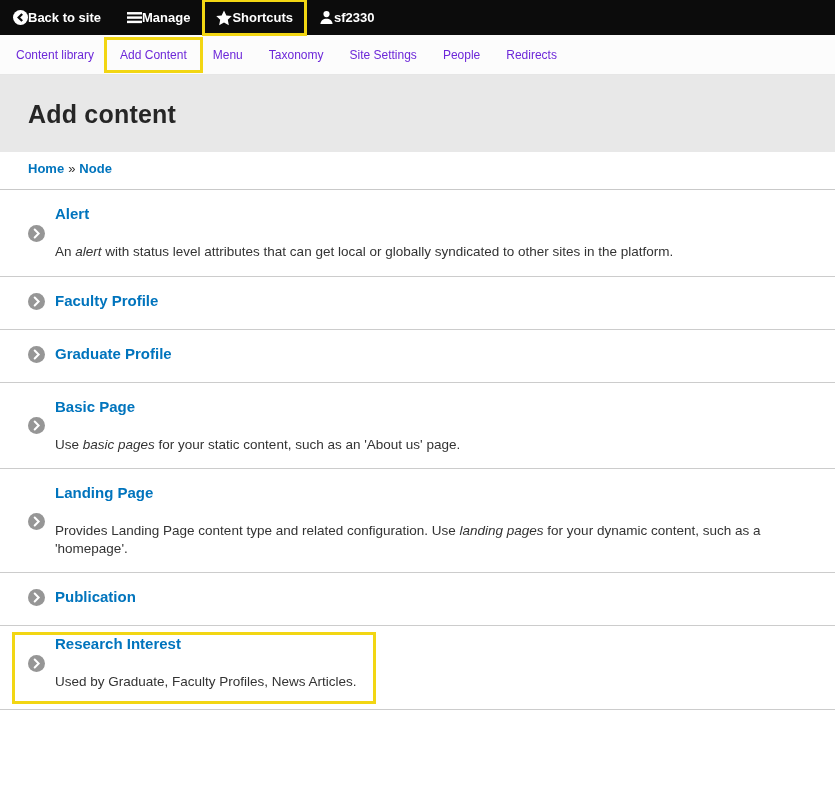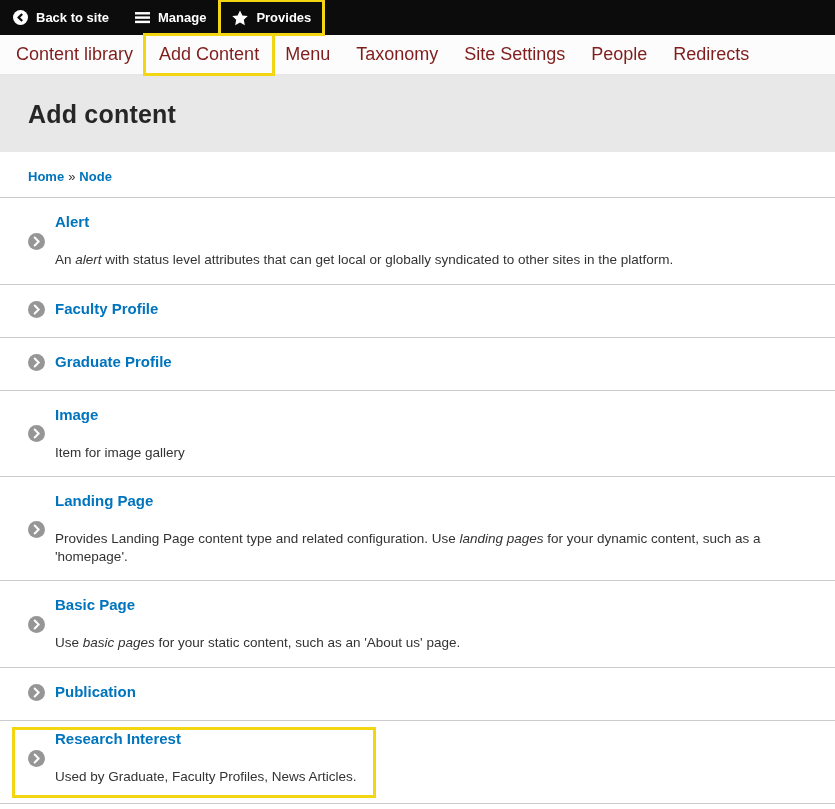--- a/index.html
+++ b/index.html
@@ -9,43 +9,43 @@
     font-family:"Liberation Sans", sans-serif;
     -webkit-font-smoothing:antialiased;
   }
   :root { --link:#0074bd; --annot:#f2d613; }
 
   
   .admin-bar {
     height:35px; background:#0c0c0c; display:flex; align-items:stretch;
   }
   .admin-item {
-    display:flex; align-items:center; gap:8px; padding:0 13px;
+    display:flex; align-items:center; gap:0; padding:0 13px;
     color:#fff; font-size:13px; font-weight:bold; cursor:pointer; white-space:nowrap;
   }
   .admin-item .ic { display:inline-flex; align-items:center; }
   .admin-item.annotated { outline:3px solid var(--annot); outline-offset:-2px; }
 
   
   .tab-bar {
     height:40px; background:#fcfcfc; display:flex; align-items:center;
     padding:0 3px; border-bottom:1px solid #e6e6e6;
   }
   .tab {
-    padding:8px 13px; font-size:18px; color:#7f1d1d; cursor:pointer; white-space:nowrap;
+    padding:8px 13px; font-size:12px; color:#6d28d9; cursor:pointer; white-space:nowrap;
   }
   .tab.annotated { outline:3px solid var(--annot); }
 
   
   .page-header { background:#e8e8e8; padding:25px 28px 23px; }
   .page-title { font-size:25px; font-weight:bold; color:#262626; letter-spacing:.2px; }
 
   
   .breadcrumb {
-    padding:17px 28px 13px; font-size:13px; color:#333;
+    padding:9px 28px 13px; font-size:13px; color:#333;
     border-bottom:1px solid #c9c9c9;
   }
   .breadcrumb a { color:var(--link); text-decoration:none; font-weight:bold; cursor:pointer; }
   .breadcrumb .sep { margin:0 4px; color:#333; }
 
   
   .ct-list { list-style:none; }
   .ct-row { border-bottom:1px solid #cccccc; padding:15px 28px; }
   .ct-inner { display:inline-flex; align-items:center; gap:10px; }
   .ct-inner.annotated {
@@ -83,21 +83,30 @@
         </svg>
     </span>
     <span>Manage</span>
   </div>
   <div class="admin-item annotated">
     <span class="ic">
       <svg width="16" height="16" viewBox="0 0 16 16">
           <path d="M8 .5l2.35 4.9 5.4.7-3.95 3.7 1.05 5.35L8 12.55 3.15 15.15 4.2 9.8.25 6.1l5.4-.7z" fill="#fff"></path>
         </svg>
     </span>
-    <span>Provides</span>
+    <span>Shortcuts</span>
+  </div>
+  <div class="admin-item">
+    <span class="ic">
+      <svg width="15" height="15" viewBox="0 0 16 16">
+          <circle cx="8" cy="4.3" r="3.3" fill="#fff"></circle>
+          <path d="M1.5 15c.4-3.6 3-5.6 6.5-5.6s6.1 2 6.5 5.6z" fill="#fff"></path>
+        </svg>
+    </span>
+    <span>sf2330</span>
   </div>
 </div>
 
 <div class="tab-bar">
     <div class="tab">Content library</div>
     <div class="tab annotated">Add Content</div>
     <div class="tab">Menu</div>
     <div class="tab">Taxonomy</div>
     <div class="tab">Site Settings</div>
     <div class="tab">People</div>
@@ -140,39 +149,30 @@
         </span>
         <div><a href="#" class="ct-title">Graduate Profile</a></div>
       </div></li>
     <li class="ct-row"><div class="ct-inner">
         <span class="ct-icon">
           <svg width="17" height="17" viewBox="0 0 16 16">
             <circle cx="8" cy="8" r="8" fill="#969696"></circle>
             <path d="M6.3 4.3 10 8l-3.7 3.7" stroke="#fff" stroke-width="1.9" fill="none" stroke-linecap="round"></path>
           </svg>
         </span>
-        <div><a href="#" class="ct-title">Image</a><p class="ct-desc"><span>Item for image gallery</span><em></em><span></span></p></div>
+        <div><a href="#" class="ct-title">Basic Page</a><p class="ct-desc"><span>Use </span><em>basic pages</em><span> for your static content, such as an 'About us' page.</span></p></div>
       </div></li>
     <li class="ct-row"><div class="ct-inner">
         <span class="ct-icon">
           <svg width="17" height="17" viewBox="0 0 16 16">
             <circle cx="8" cy="8" r="8" fill="#969696"></circle>
             <path d="M6.3 4.3 10 8l-3.7 3.7" stroke="#fff" stroke-width="1.9" fill="none" stroke-linecap="round"></path>
           </svg>
         </span>
         <div><a href="#" class="ct-title">Landing Page</a><p class="ct-desc"><span>Provides Landing Page content type and related configuration. Use </span><em>landing pages</em><span> for your dynamic content, such as a 'homepage'.</span></p></div>
-      </div></li>
-    <li class="ct-row"><div class="ct-inner">
-        <span class="ct-icon">
-          <svg width="17" height="17" viewBox="0 0 16 16">
-            <circle cx="8" cy="8" r="8" fill="#969696"></circle>
-            <path d="M6.3 4.3 10 8l-3.7 3.7" stroke="#fff" stroke-width="1.9" fill="none" stroke-linecap="round"></path>
-          </svg>
-        </span>
-        <div><a href="#" class="ct-title">Basic Page</a><p class="ct-desc"><span>Use </span><em>basic pages</em><span> for your static content, such as an 'About us' page.</span></p></div>
       </div></li>
     <li class="ct-row"><div class="ct-inner">
         <span class="ct-icon">
           <svg width="17" height="17" viewBox="0 0 16 16">
             <circle cx="8" cy="8" r="8" fill="#969696"></circle>
             <path d="M6.3 4.3 10 8l-3.7 3.7" stroke="#fff" stroke-width="1.9" fill="none" stroke-linecap="round"></path>
           </svg>
         </span>
         <div><a href="#" class="ct-title">Publication</a></div>
       </div></li>

